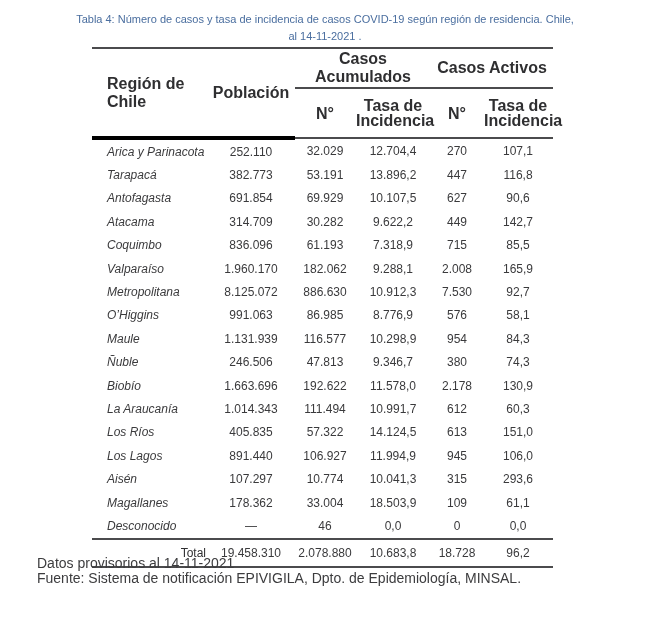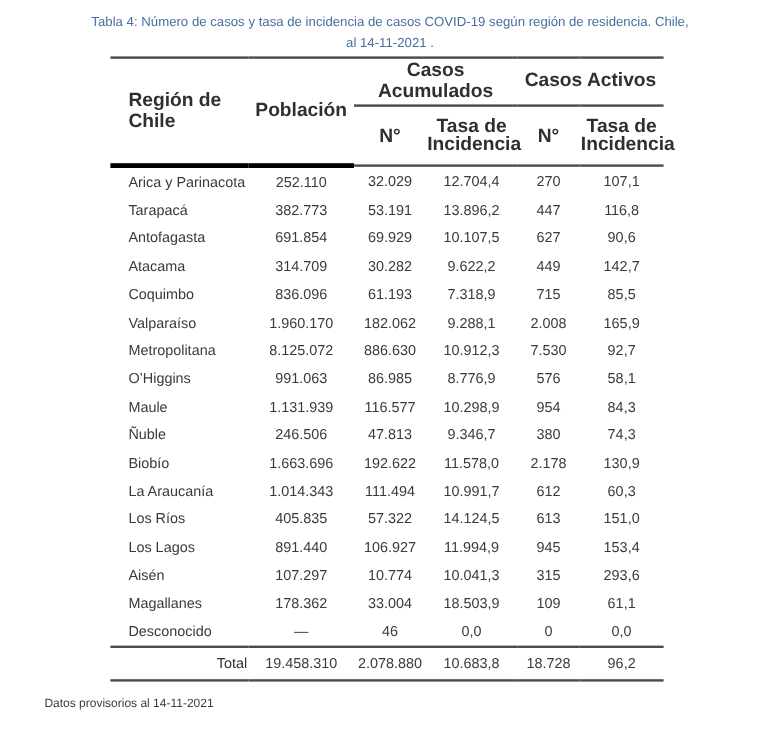--- a/index.html
+++ b/index.html
@@ -66,41 +66,42 @@
   }
   tbody td {
     height: 23.4px;
     text-align: center;
     vertical-align: middle;
     padding: 0;
   }
   tbody td.col-region {
     text-align: left;
     padding-left: 15px;
+    font-style: italic;
   }
   tbody tr:last-child td {
     border-bottom: 2px solid #4b4b4d;
   }
   tfoot td {
     height: 24px;
     text-align: center;
     vertical-align: middle;
     border-bottom: 2px solid #4b4b4d;
   }
   tfoot td.col-region {
     text-align: right;
     padding-left: 15px;
     font-weight: normal;
     color: #2f2f31;
   }
   .footnotes {
     position: absolute;
     left: 37px;
-    top: 579px;
-    font-size: 10px;
+    top: 556px;
+    font-size: 14px;
     line-height: 15px;
     color: #3c3c3e;
   }
 </style>
 </head>
 <body>
 
 <div class="title-block">
   <div>Tabla 4: Número de casos y tasa de incidencia de casos COVID-19 según región de residencia. Chile,</div>
   <div>al 14-11-2021 .</div>
@@ -234,21 +235,21 @@
           <td>14.124,5</td>
           <td>613</td>
           <td>151,0</td>
         </tr>
         <tr>
           <td class="col-region">Los Lagos</td>
           <td>891.440</td>
           <td>106.927</td>
           <td>11.994,9</td>
           <td>945</td>
-          <td>153,4</td>
+          <td>106,0</td>
         </tr>
         <tr>
           <td class="col-region">Aisén</td>
           <td>107.297</td>
           <td>10.774</td>
           <td>10.041,3</td>
           <td>315</td>
           <td>293,6</td>
         </tr>
         <tr>
@@ -276,13 +277,14 @@
         <td>10.683,8</td>
         <td>18.728</td>
         <td>96,2</td>
       </tr>
     </tfoot>
   </table>
 </div>
 
 <div class="footnotes">
   <div>Datos provisorios al 14-11-2021</div>
+  <div>Fuente: Sistema de notificación EPIVIGILA, Dpto. de Epidemiología, MINSAL.</div>
 </div>
 
 </body></html>

